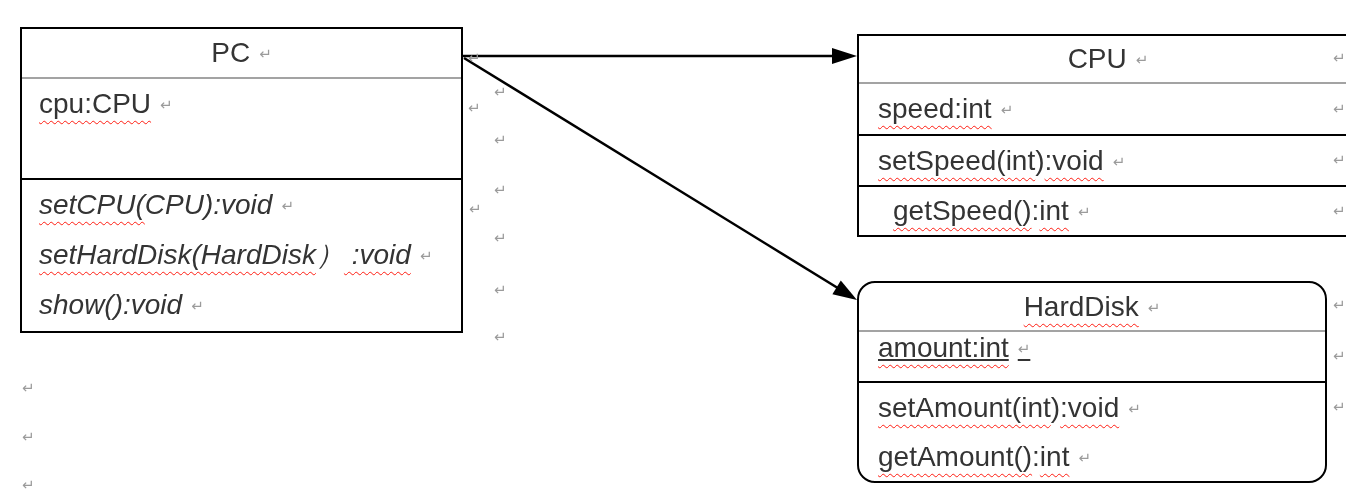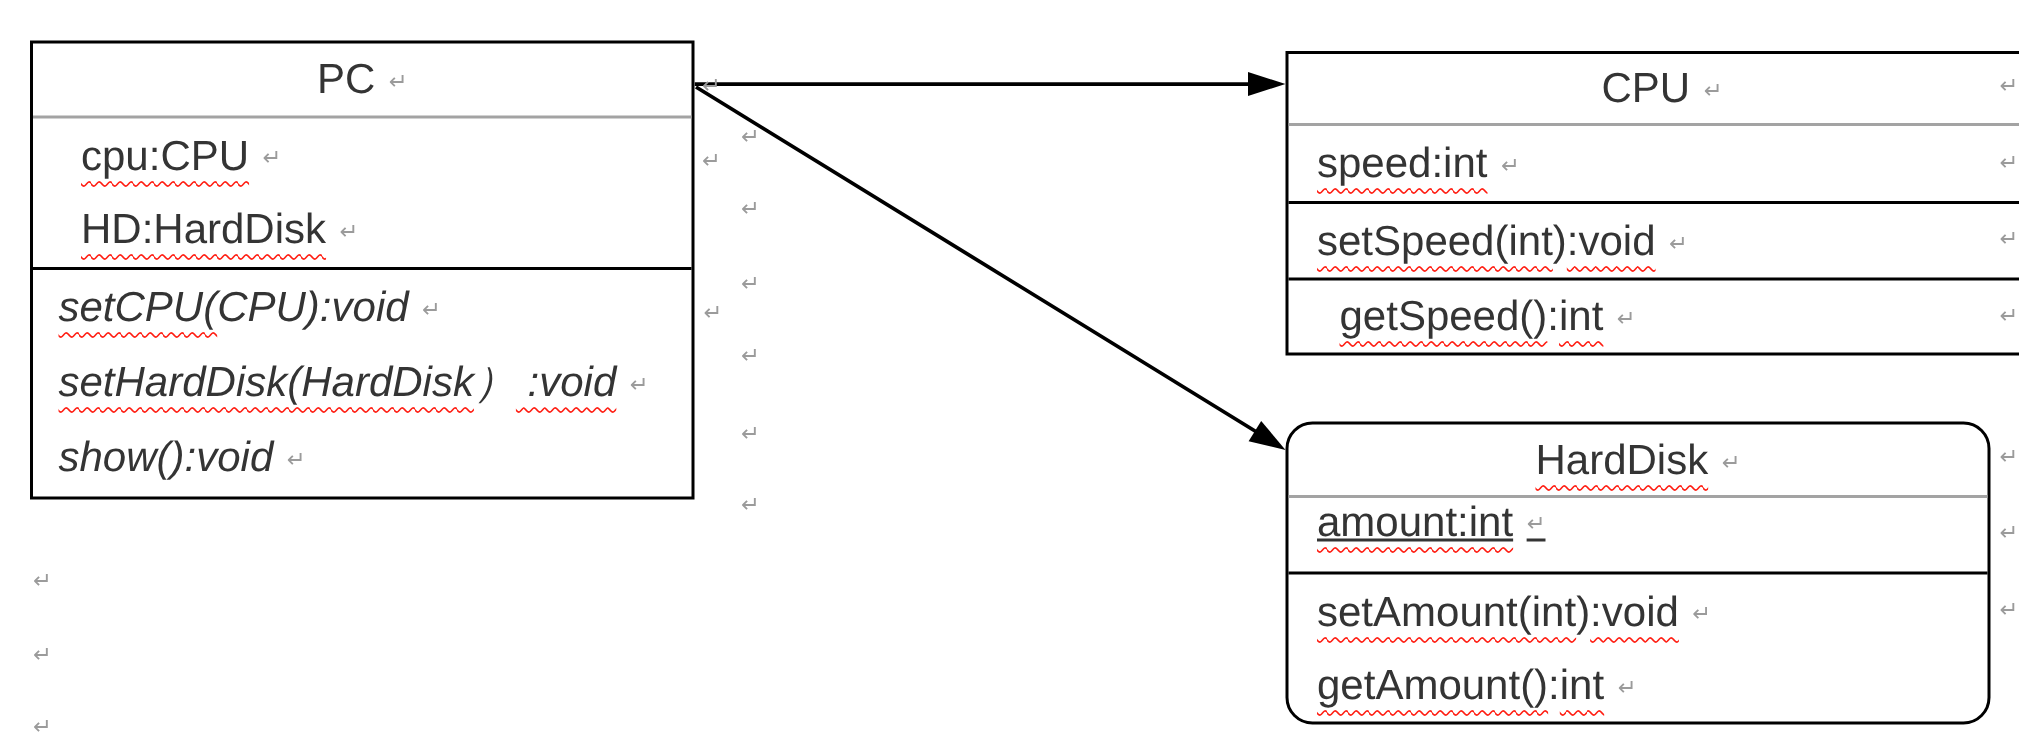--- a/index.html
+++ b/index.html
@@ -22,21 +22,21 @@
     text-decoration-color:#ff1d12;
     text-decoration-thickness:1px;
     text-underline-offset:7px;
     text-decoration-skip-ink:none;
   }
   .pil{color:#9b9b9b;font-size:15px;margin-left:9px;vertical-align:3px;}
   .pmark{position:absolute;color:#9b9b9b;font-size:15px;line-height:1;}
   
   #box-pc{left:20px;top:27px;width:443px;height:306px;}
   #box-pc .trow{height:50px;line-height:48px;}
-  #box-pc .sec1{height:101px;padding-left:32px;}
+  #box-pc .sec1{height:101px;padding-left:17px;}
   #box-pc .sec1 .line{line-height:49px;height:49px;}
   #box-pc .sec2{height:151px;padding-left:17px;}
   #box-pc .sec2 .line{line-height:50px;height:50px;font-style:italic;}
   
   #box-cpu{left:857px;top:34px;width:502px;height:203px;}
   #box-cpu .trow{height:48px;line-height:46px;}
   #box-cpu .r2{height:52px;line-height:50px;padding-left:19px;}
   #box-cpu .r3{height:51px;line-height:49px;padding-left:19px;}
   #box-cpu .r4{height:48px;line-height:48px;padding-left:34px;}
   
@@ -63,23 +63,20 @@
     </g>
   </svg>
 
   <div class="uml" id="box-pc">
     <div class="trow">
       <span>PC</span><span class="pil">↵</span>
     </div>
     <div class="sec sec1">
       <div class="line">
         <span class="w">cpu:CPU</span><span class="pil">↵</span>
-      </div>
-      <div class="line">
-        <span class="w">HD:HardDisk</span><span class="pil">↵</span>
       </div>
     </div>
     <div class="sec sec2 last">
       <div class="line">
         <span class="w">setCPU(</span><span>CPU):void</span><span class="pil">↵</span>
       </div>
       <div class="line">
         <span class="w">setHardDisk(HardDisk</span><span>）</span><span class="w"> :void</span><span class="pil">↵</span>
       </div>
       <div class="line">

